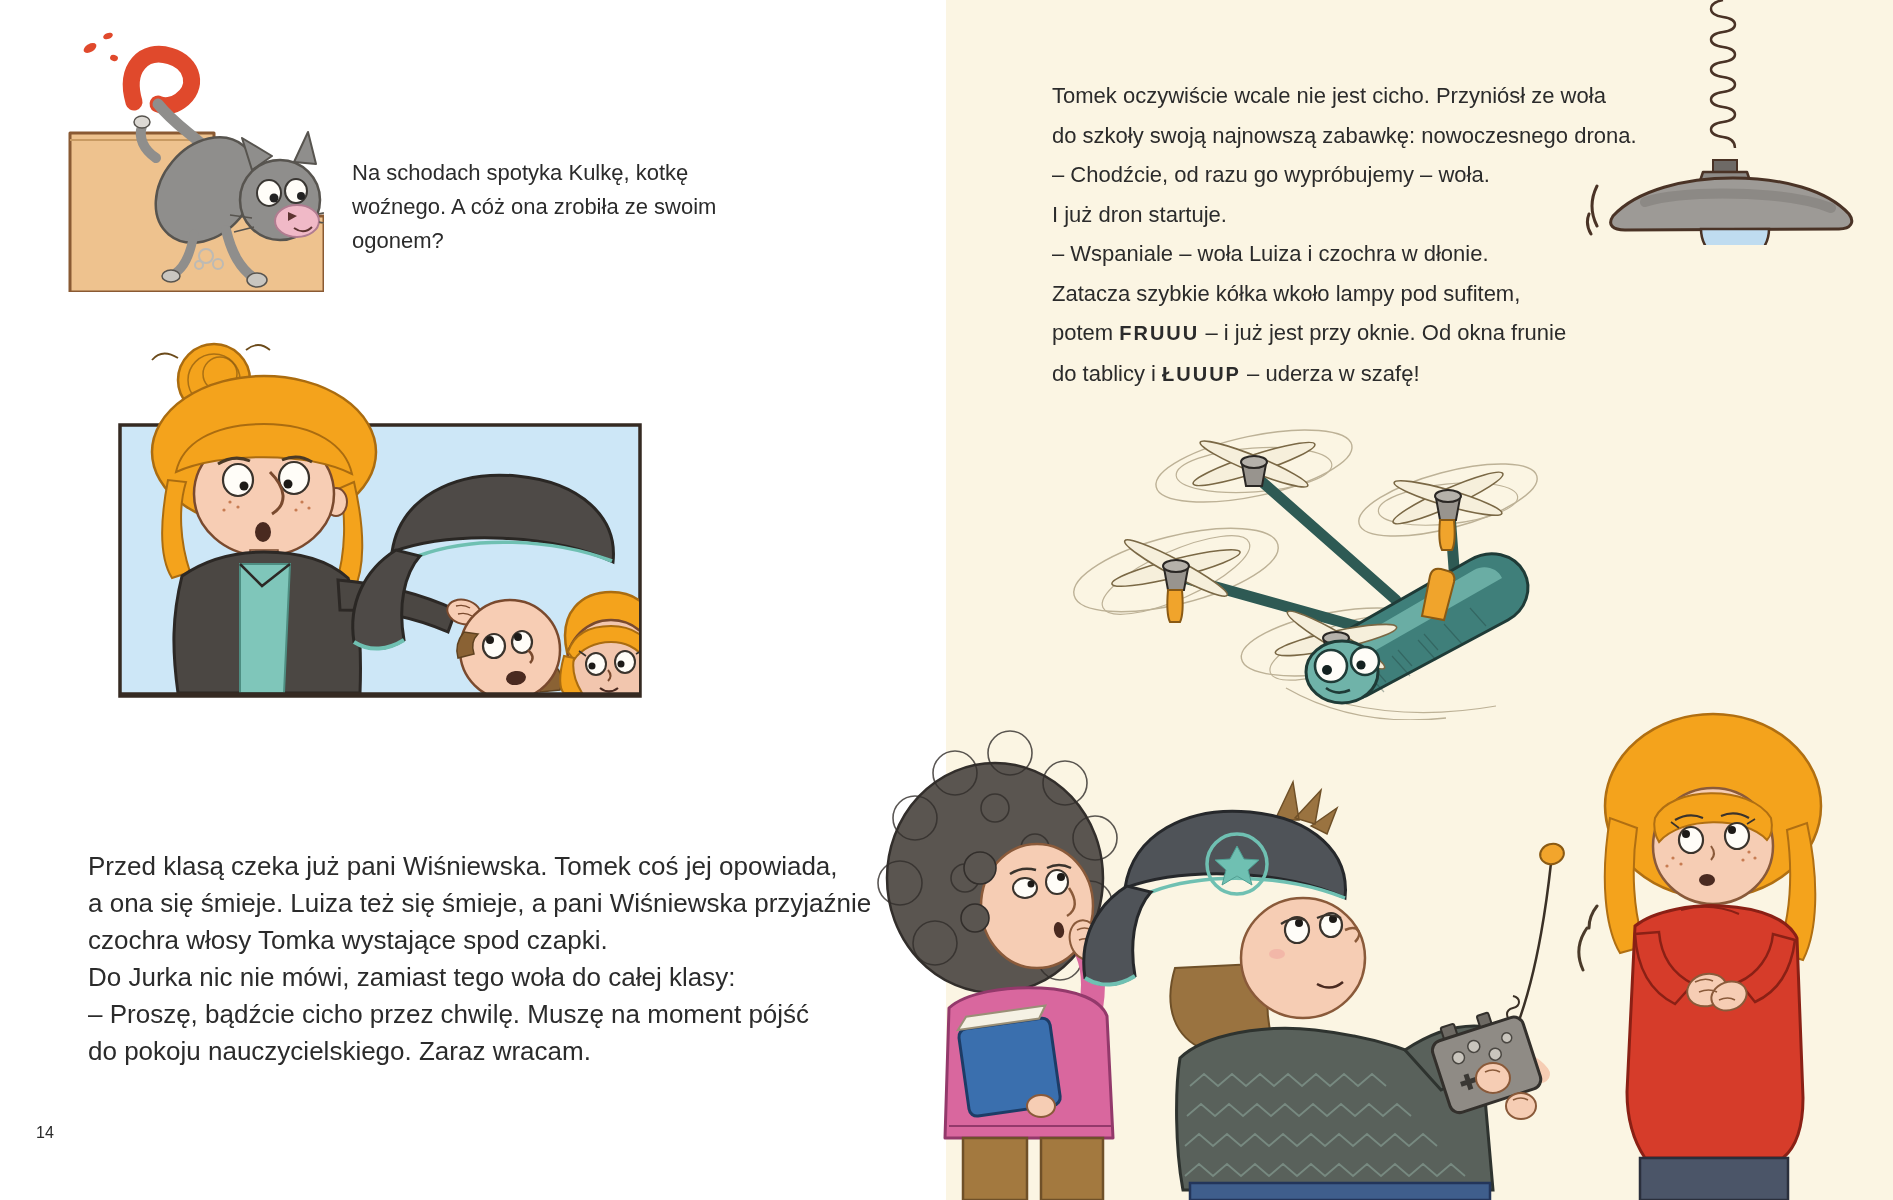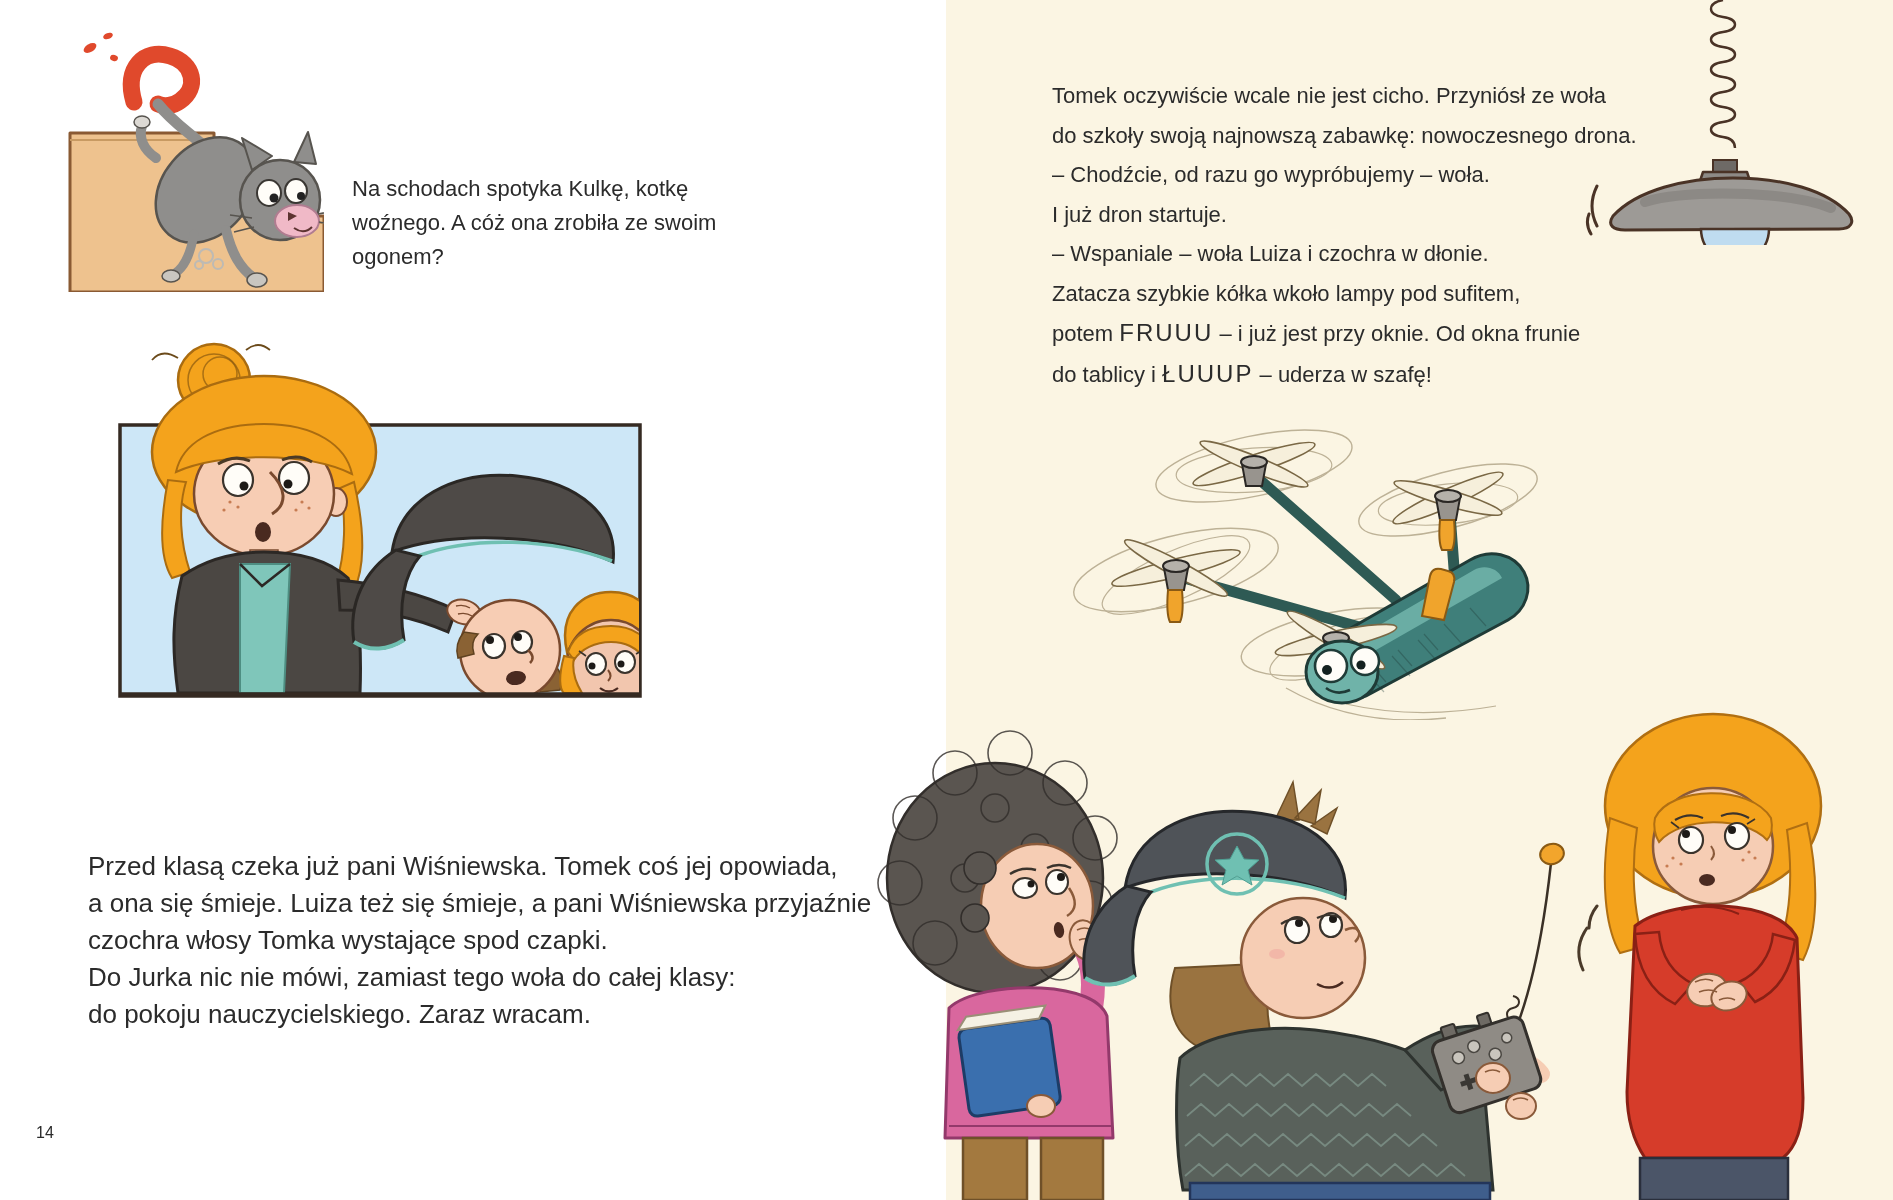--- a/index.html
+++ b/index.html
@@ -10,24 +10,24 @@
     color:#2b2b2b;
   }
   .page-right-bg {
     position:absolute; top:0; left:946px; width:947px; height:1200px;
     background:#fbf5e3;
   }
   .illus { position:absolute; }
   .illus svg { display:block; width:100%; height:100%; }
   .textblock { position:absolute; }
   .line { white-space:nowrap; }
-  .caption { left:352px; top:172px; font-size:22px; line-height:34px; }
+  .caption { left:352px; top:156px; font-size:22px; line-height:34px; }
   .para-left { left:88px; top:848px; font-size:26px; line-height:37px; }
   .para-right { left:1052px; top:76px; font-size:22px; line-height:39.5px; }
-  .sfx { font-weight:normal; letter-spacing:2px; font-size:24px; }
+  .sfx { font-weight:bold; letter-spacing:2px; font-size:20px; }
   .page-num { left:36px; top:1124px; font-size:16px; position:absolute; }
 </style>
 </head>
 <body>
 
 <div class="spread">
   <div class="page-right-bg"></div>
 
   <div class="illus" style="left:56px;top:6px;width:268px;height:286px;">
     <svg viewBox="0 0 268 286">
@@ -149,20 +149,21 @@
       </g>
       <path d="M8,354 H528" stroke="#352a22" stroke-width="3.5"></path>
     </svg>
   </div>
 
   <div class="textblock para-left">
     <div class="line">Przed klasą czeka już pani Wiśniewska. Tomek coś jej opowiada,</div>
     <div class="line">a ona się śmieje. Luiza też się śmieje, a pani Wiśniewska przyjaźnie</div>
     <div class="line">czochra włosy Tomka wystające spod czapki.</div>
     <div class="line">Do Jurka nic nie mówi, zamiast tego woła do całej klasy:</div>
+    <div class="line">– Proszę, bądźcie cicho przez chwilę. Muszę na moment pójść</div>
     <div class="line">do pokoju nauczycielskiego. Zaraz wracam.</div>
   </div>
 
   <div class="page-num">14</div>
 
   <div class="textblock para-right">
     <div class="line">Tomek oczywiście wcale nie jest cicho. Przyniósł ze woła</div>
     <div class="line">do szkoły swoją najnowszą zabawkę: nowoczesnego drona.</div>
     <div class="line">– Chodźcie, od razu go wypróbujemy – woła.</div>
     <div class="line">I już dron startuje.</div>

